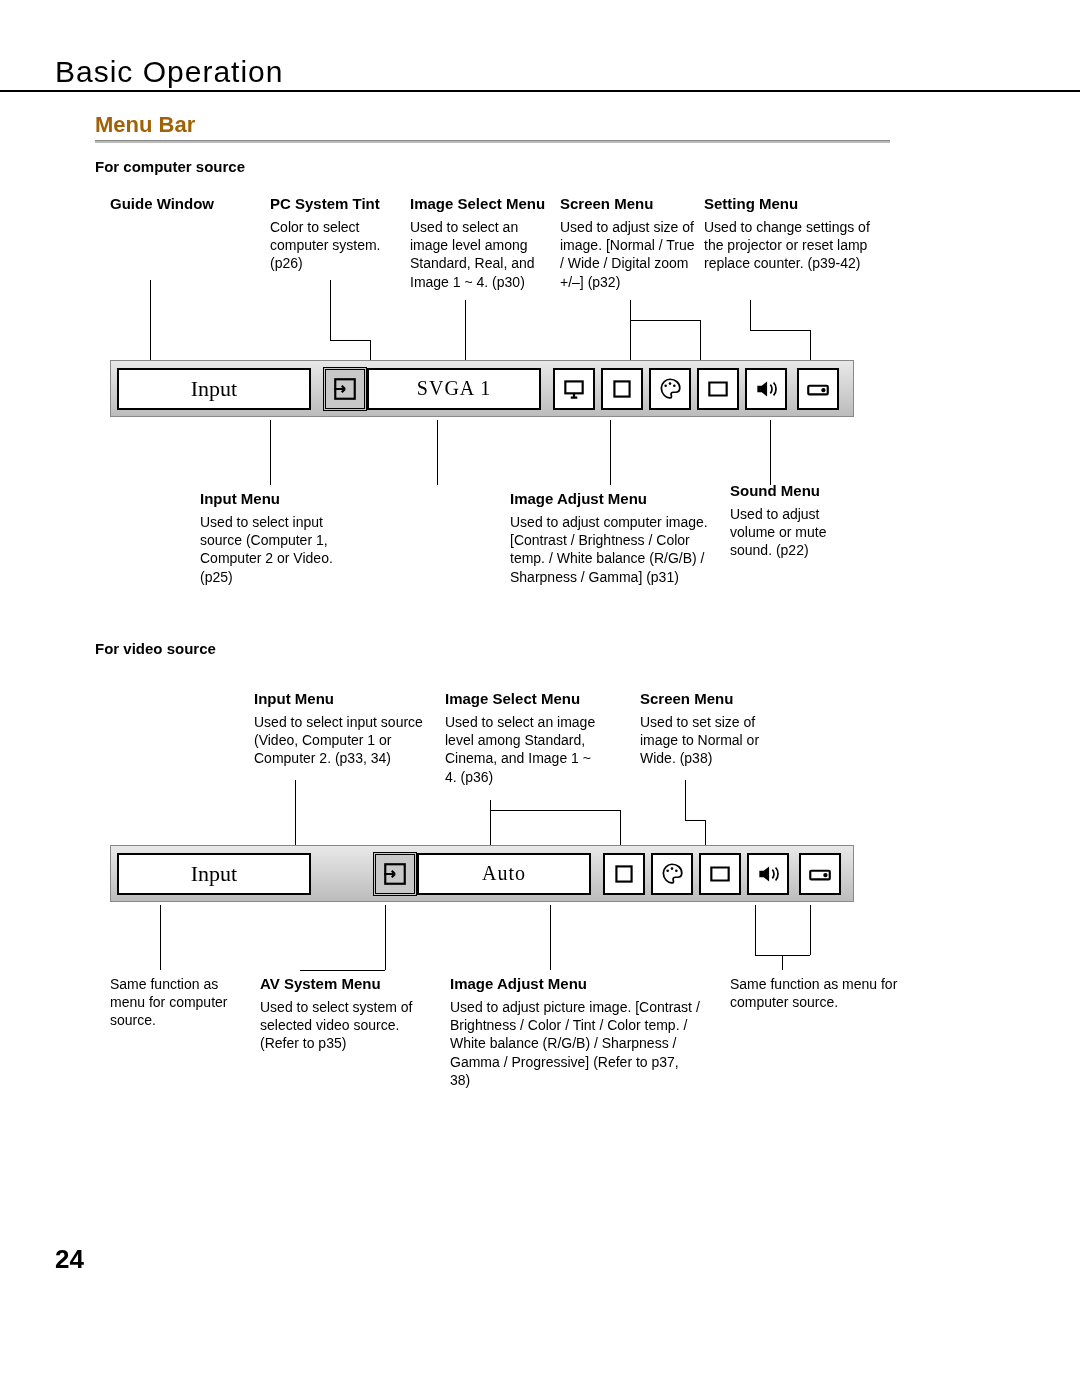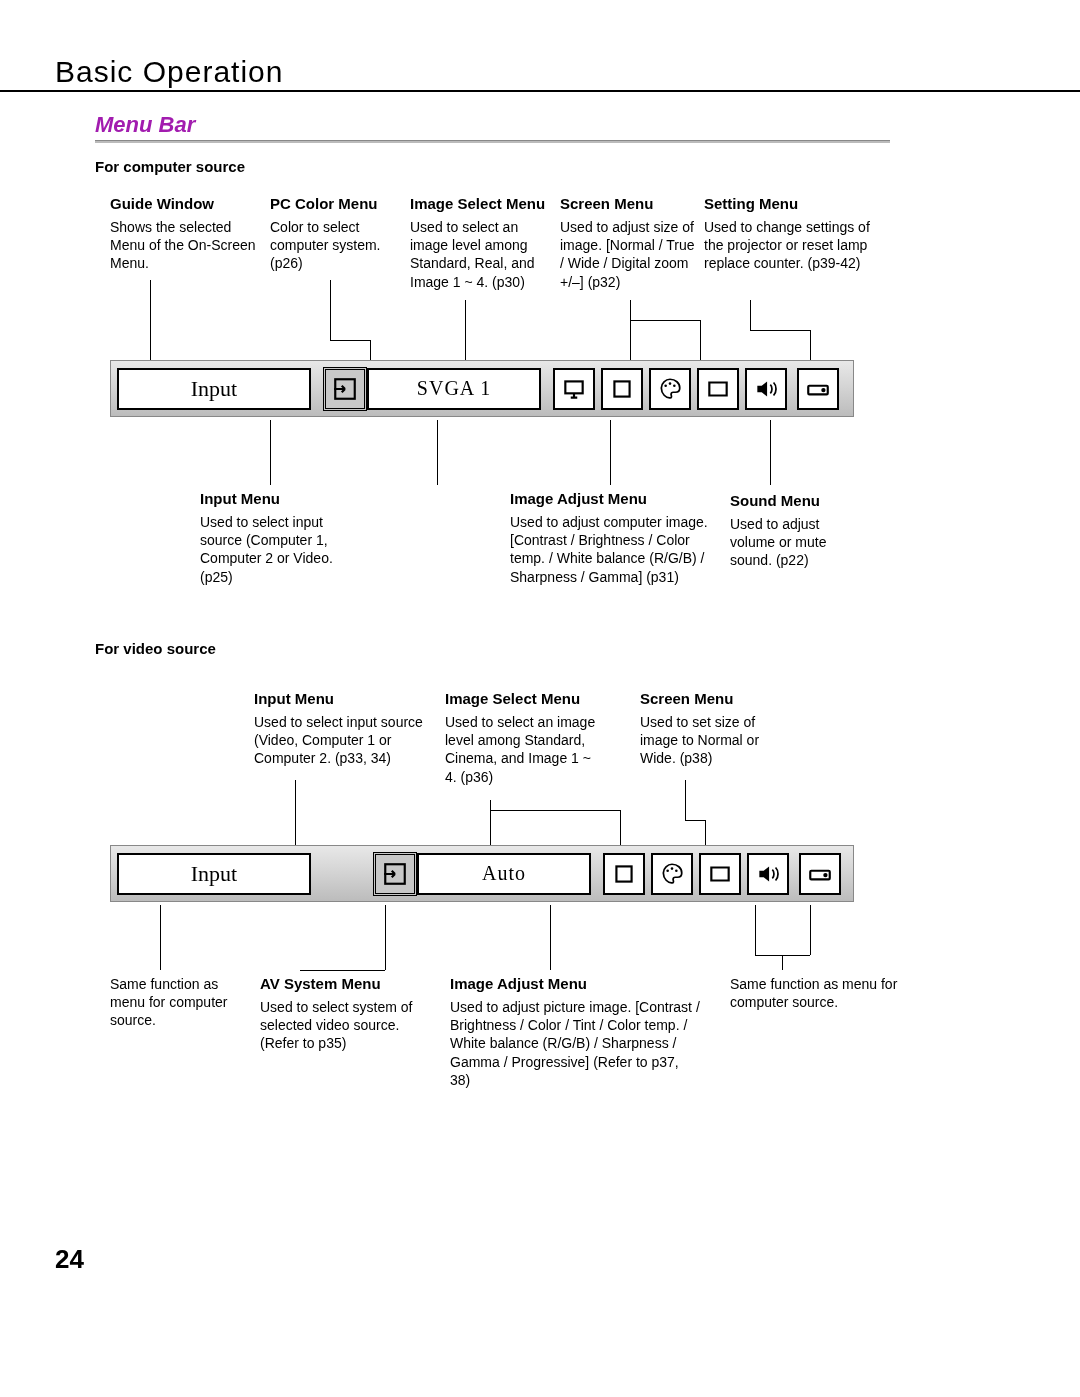--- a/index.html
+++ b/index.html
@@ -1,19 +1,19 @@
 <!DOCTYPE html>
 <html><head>
 <meta charset="utf-8">
 <style>
 html,body{margin:0;padding:0;background:#fff;font-family:Arial,Helvetica,sans-serif;color:#000}
 .page{width:1080px;height:1343px;position:relative;margin:0 auto}
 .header-title{position:absolute;left:55px;top:55px;font-size:30px;font-weight:400;letter-spacing:1px}
 .header-rule{position:absolute;left:0;top:90px;width:1080px;height:2px;background:#000}
-.section-title{position:absolute;left:95px;top:112px;font-size:22px;font-style:italic;font-weight:bold;color:#a21caf}
+.section-title{position:absolute;left:95px;top:112px;font-size:22px;font-weight:bold;color:#a16207}
 .section-rule{position:absolute;left:95px;top:140px;width:795px;height:3px;background:linear-gradient(to bottom,#888 0%,#888 50%,#bbb 50%,#bbb 100%)}
 .sub-head{font-size:15px;font-weight:bold}
 .callout-title{font-size:15px;font-weight:bold;margin-bottom:6px}
 .callout-text{font-size:14px;line-height:1.3;font-weight:400}
 .callout{position:absolute}
 .page-num{position:absolute;left:55px;bottom:68px;font-size:26px;font-weight:bold}
 
 
 .menubar{position:absolute;height:55px;background:linear-gradient(to bottom,#e8e8e8 0%,#d5d5d5 45%,#bcbcbc 100%);border:1px solid #888;display:flex;align-items:center;padding:0 6px}
 .mb-box{background:#fff;border:2px solid #000;height:38px;display:flex;align-items:center;justify-content:center;font-family:Liberation Serif, serif;font-size:22px;margin-right:6px}
@@ -35,24 +35,23 @@
 
 <div class="header-title">Basic Operation</div>
 <div class="header-rule"></div>
 <div class="section-title">Menu Bar</div>
 <div class="section-rule"></div>
 
 <div class="sub-head" style="position:absolute;left:95px;top:158px">For computer source</div>
 
 <div class="callout" style="left:110px;top:195px;width:155px">
   <div class="callout-title">Guide Window</div>
-  <div class="callout-text">Shows the selected Menu of the On-Screen Menu.</div>
 </div>
 <div class="callout" style="left:270px;top:195px;width:140px">
-  <div class="callout-title">PC Color Menu</div>
+  <div class="callout-title">PC System Tint</div>
   <div class="callout-text">Color to select computer system. (p26)</div>
 </div>
 <div class="callout" style="left:410px;top:195px;width:145px">
   <div class="callout-title">Image Select Menu</div>
   <div class="callout-text">Used to select  an image level among Standard, Real, and Image 1 ~ 4. (p30)</div>
 </div>
 <div class="callout" style="left:560px;top:195px;width:140px">
   <div class="callout-title">Screen Menu</div>
   <div class="callout-text">Used to adjust size of image.  [Normal / True / Wide / Digital zoom +/–] (p32)</div>
 </div>
@@ -127,21 +126,21 @@
 <div class="lead lead-v" style="left:770px;top:420px;height:65px"></div>
 
 <div class="callout" style="left:200px;top:490px;width:160px">
   <div class="callout-title">Input Menu</div>
   <div class="callout-text">Used to select input source (Computer 1, Computer 2 or Video. (p25)</div>
 </div>
 <div class="callout" style="left:510px;top:490px;width:210px">
   <div class="callout-title">Image Adjust Menu</div>
   <div class="callout-text">Used to adjust computer image. [Contrast / Brightness / Color temp. /  White balance (R/G/B) / Sharpness /  Gamma]   (p31)</div>
 </div>
-<div class="callout" style="left:730px;top:492px;width:125px">
+<div class="callout" style="left:730px;top:482px;width:125px">
   <div class="callout-title">Sound Menu</div>
   <div class="callout-text">Used to adjust volume or mute sound.  (p22)</div>
 </div>
 
 <div class="sub-head" style="position:absolute;left:95px;top:640px">For video source</div>
 
 <div class="callout" style="left:254px;top:690px;width:180px">
   <div class="callout-title">Input Menu</div>
   <div class="callout-text">Used to select input source (Video, Computer 1 or Computer 2. (p33, 34)</div>
 </div>

